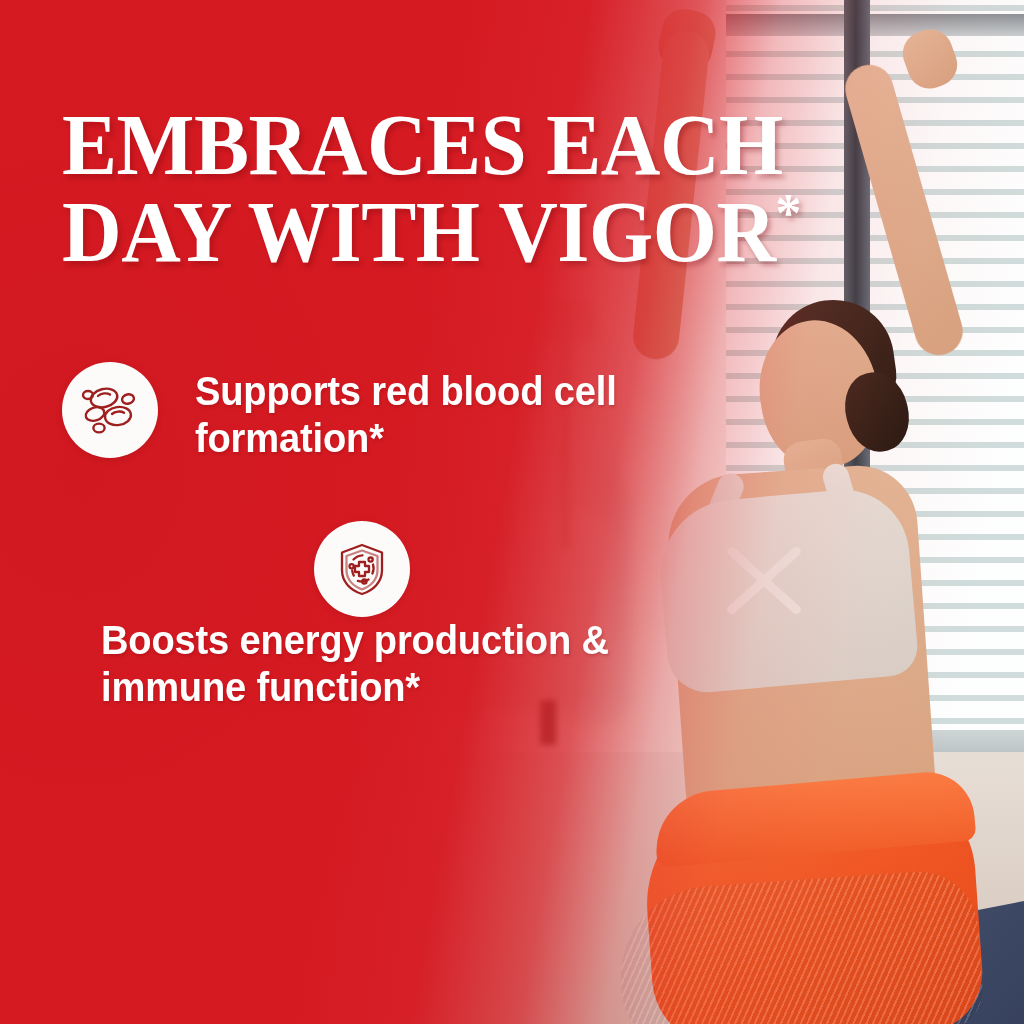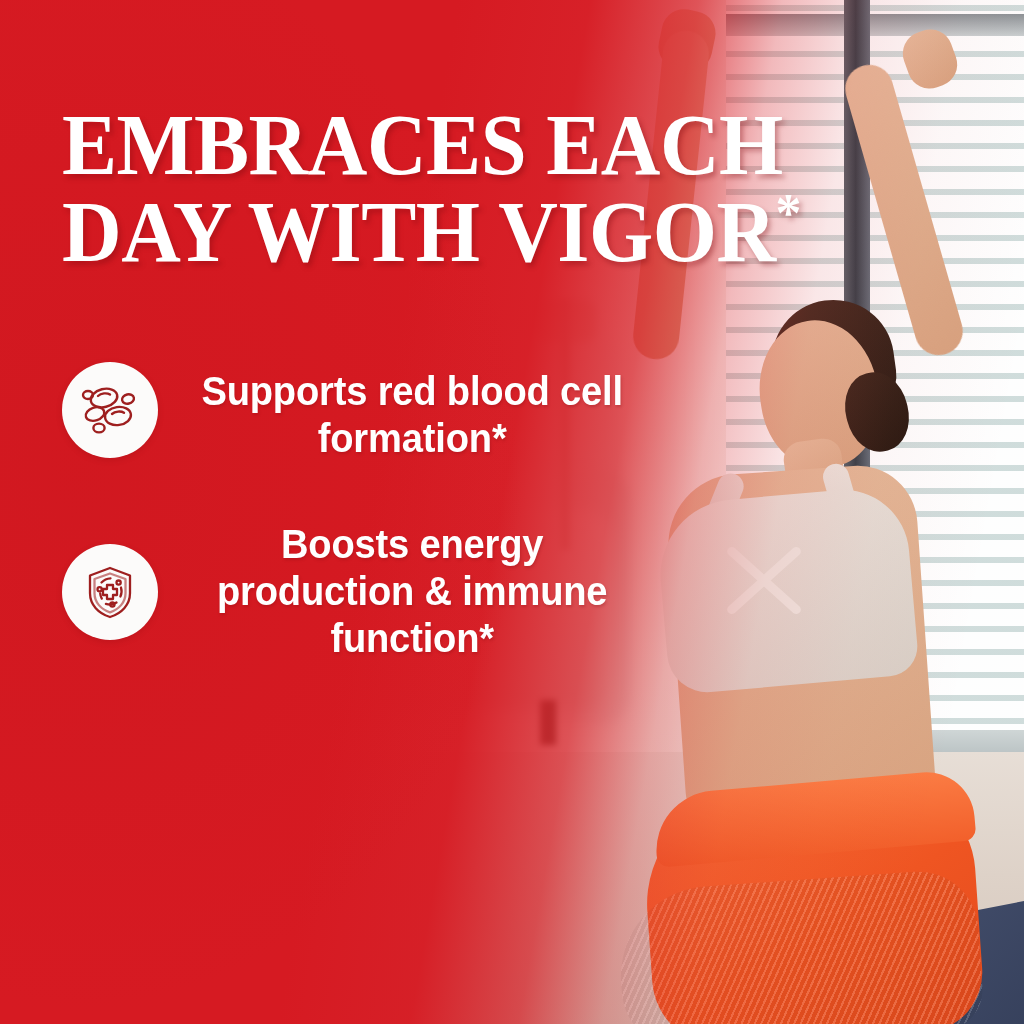--- a/index.html
+++ b/index.html
@@ -310,21 +310,20 @@
     font-family: "Liberation Serif", "DejaVu Serif", serif;
   }
   .headline .ln { display: block; white-space: nowrap; }
   .headline .star { font-size: 54px; vertical-align: super; }
 
   .features {
     position: absolute;
     left: 62px;
     top: 362px;
     width: 600px;
-    text-align: center;
   }
   .feature {
     position: relative;
     display: flex;
     align-items: flex-start;
     margin-bottom: 60px;
   }
   .feature:last-child { margin-bottom: 0; }
   .badge {
     flex: 0 0 auto;
@@ -347,21 +346,21 @@
     margin-left: 37px;
     padding-top: 4px;
     transform: scaleX(0.93);
     transform-origin: left top;
     text-shadow: 1px 2px 3px rgba(120,10,14,0.25);
     max-width: 560px;
   }
   .f1 .feature-text { padding-top: 6px; }
   .f2 .feature-text { padding-top: 8px; }
   .f3 .feature-text { padding-top: 0px; }
-  .f3 { margin-bottom: 0; align-items: center; }
+  .f3 { margin-bottom: 0; align-items: center; flex-direction: column; }
 </style>
 </head>
 <body>
 
 <div id="poster">
 
   <div class="photo">
     <div class="room-wall"></div>
 
     <div class="window-frame">

